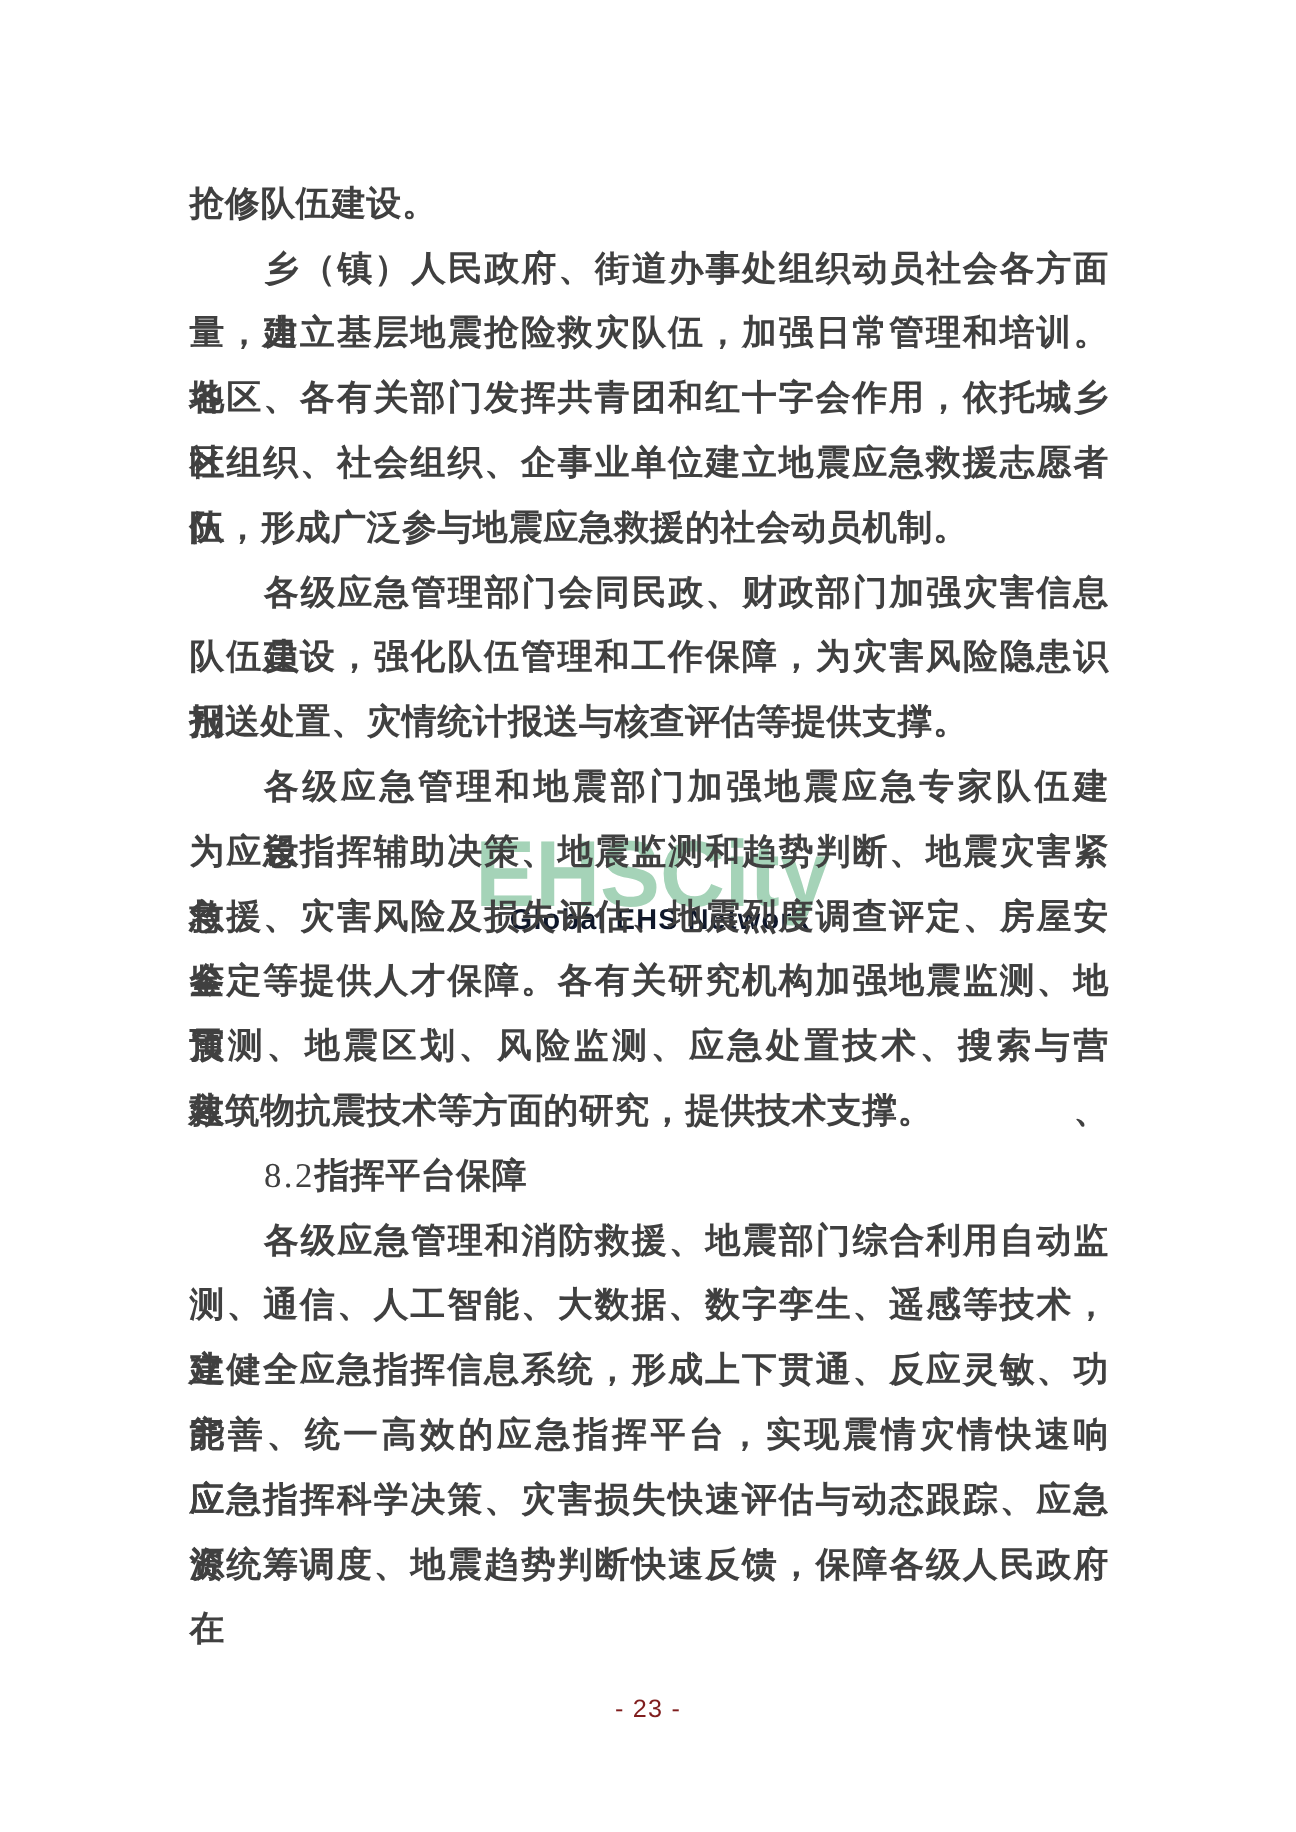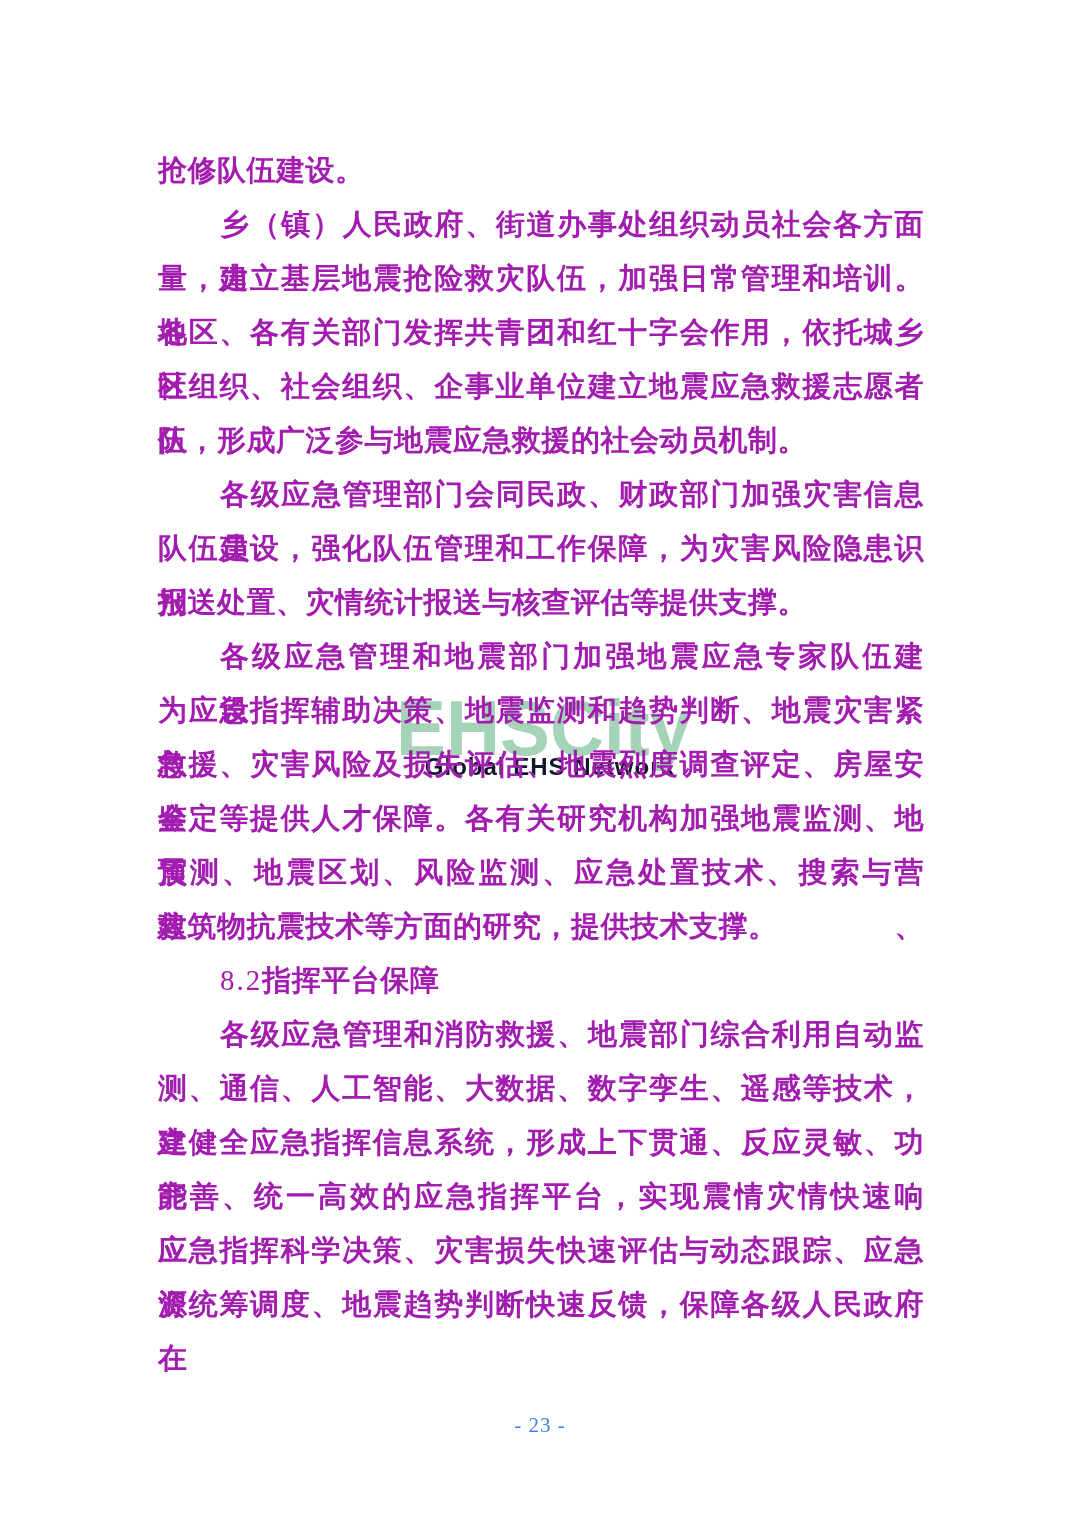--- a/index.html
+++ b/index.html
@@ -40,21 +40,21 @@
     white-space: nowrap;
   }
 
   
   .text-block {
     position: absolute;
     left: 158px;
     top: 143px;
     width: 766px;
     z-index: 1;
-    color: #a21caf;
+    color: #404040;
   }
   .line {
     height: 54px;
     line-height: 54px;
     font-size: 29px;
     font-weight: 600;
     letter-spacing: 0.5px;
   }
   .just {
     text-align: justify;
@@ -73,23 +73,23 @@
   
   .footer {
     position: absolute;
     left: 0;
     top: 1413px;
     width: 1080px;
     text-align: center;
     z-index: 1;
   }
   .page-num {
-    font-family: Liberation Serif, serif;
+    font-family: Liberation Sans, sans-serif;
     font-size: 21px;
-    color: #3b82f6;
+    color: #7f1d1d;
     letter-spacing: 1px;
   }
 </style>
 </head>
 <body>
 
 <div class="watermark">
   <div class="wm-brand">EHSCity</div>
   <div class="wm-tagline">Global EHS Network</div>
 </div>

